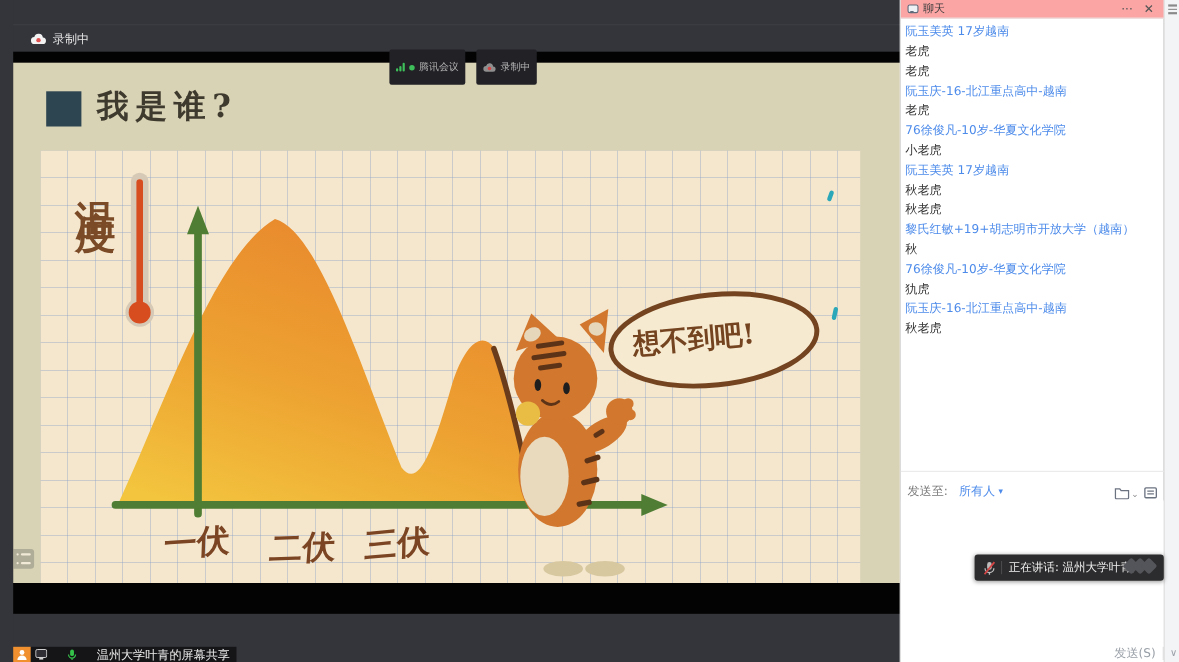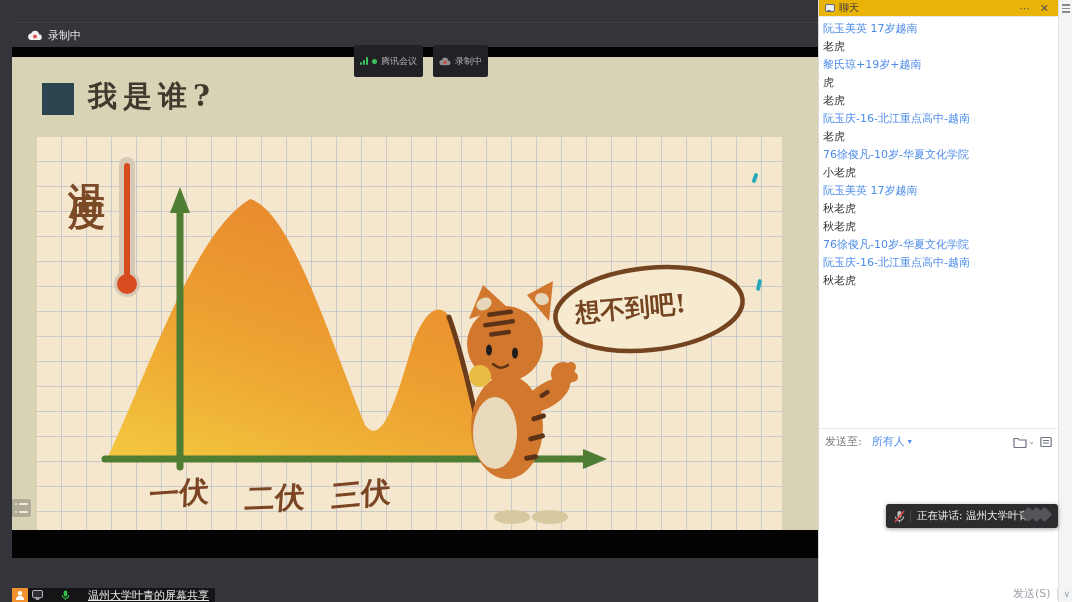--- a/index.html
+++ b/index.html
@@ -40,34 +40,34 @@
   .xlab.l2 { left:208px; top:341px; transform:rotate(-2deg) skewX(-6deg); }
   .xlab.l3 { left:294px; top:337px; transform:rotate(-5deg) skewX(-6deg); }
 
   
   .anno-button { position:absolute; left:0; top:499px; width:19px; height:18px; background:rgba(140,140,125,0.55); border-radius:0 3px 3px 0; padding:4px 3px; display:flex; flex-direction:column; justify-content:space-between; }
   .anno-row { display:flex; align-items:center; gap:2px; }
   .anno-row b { width:2px; height:2px; background:#f0ead6; border-radius:50%; }
   .anno-row i { flex:1; height:2px; background:#f0ead6; border-radius:1px; }
   .share-row { position:absolute; left:0; top:588px; height:14px; display:flex; align-items:stretch; z-index:6; }
   .share-avatar { width:16px; background:#f0902e; display:flex; align-items:center; justify-content:center; }
-  .share-labelbar { display:flex; align-items:center; gap:18px; background:rgba(18,18,22,0.92); padding:0 6px 0 4px; color:#ececec; font-size:11px; white-space:nowrap;text-decoration:underline; }
+  .share-labelbar { display:flex; align-items:center; gap:18px; background:rgba(18,18,22,0.92); padding:0 6px 0 4px; color:#ececec; font-size:11px; white-space:nowrap; }
 
   
   .chat { position:absolute; left:818px; top:0; width:240px; height:602px; background:#ffffff; border-left:1px solid #d8d8d8; }
-  .chat-header { position:absolute; left:0; top:0; width:100%; height:17px; background:#eab308; border-bottom:1px solid #e9e9e9; display:flex; align-items:center; padding:0 6px; gap:4px; }
+  .chat-header { position:absolute; left:0; top:0; width:100%; height:17px; background:#fca5a5; border-bottom:1px solid #e9e9e9; display:flex; align-items:center; padding:0 6px; gap:4px; }
   .chat-bubble-icon { width:10px; height:8px; border:1.2px solid #5f6b7a; border-radius:2px; position:relative; background:#eef1f5; }
   .chat-bubble-icon:after { content:""; position:absolute; left:1px; bottom:-3px; border:2px solid transparent; border-top-color:#5f6b7a; }
   .chat-title { font-size:10px; color:#3c3c3c; }
   .chat-header .sp { flex:1; }
   .hdr-btn { font-size:11px; color:#555; padding:0 3px; cursor:pointer; }
   .chat-body { position:absolute; left:0; top:17px; width:100%; height:408px; overflow:hidden; padding:3px 4px 0 4px; font-size:11px; line-height:18px; }
   .msg .sender { color:#4d8bea; white-space:nowrap; }
   .msg .text { color:#333; white-space:nowrap; }
-  .sendto-row { position:absolute; left:0; top:428px; width:100%; height:26px; border-top:1px solid #e9e9e9; display:flex; align-items:center; padding:0 6px; font-size:11px; }
+  .sendto-row { position:absolute; left:0; top:428px; width:100%; height:26px; border-top:1px solid #e9e9e9; display:flex; align-items:flex-end; padding:0 6px; font-size:11px; }
   .sendto-label { color:#7a7a7a; }
   .sendto-value { color:#4d8bea; margin-left:10px; display:flex; align-items:center; gap:3px; cursor:pointer; }
   .sendto-value .caret { font-size:8px; }
   .sendto-row .sp { flex:1; }
   .tool-icon { color:#6b7280; display:flex; align-items:center; margin-left:5px; cursor:pointer; }
   .tiny-caret { font-size:8px; color:#8a8a8a; margin-left:1px; }
   .send-btn-group { position:absolute; left:1013px; top:586px; display:flex; align-items:center; gap:6px; z-index:8; }
   .send-btn { font-size:11px; color:#9ba1a9; cursor:pointer; }
   .send-sep { width:1px; height:12px; background:#dcdcdc; }
   .send-caret { font-size:9px; color:#9ba1a9; cursor:pointer; }
@@ -239,24 +239,20 @@
       <span class="hdr-btn">···</span>
       <span class="hdr-btn">✕</span>
     </div>
 
     <div class="chat-body">
   <div class="msg">
     <div class="sender">阮玉美英 17岁越南</div>
     <div class="text">老虎</div>
   </div>
 
-  <div class="msg">
-    <div class="sender">黎氏琼+19岁+越南</div>
-    <div class="text">虎</div>
-  </div>
 
   <div class="msg">
     <div class="text">老虎</div>
   </div>
 
   <div class="msg">
     <div class="sender">阮玉庆-16-北江重点高中-越南</div>
     <div class="text">老虎</div>
   </div>
 
@@ -270,23 +266,28 @@
 
   <div class="msg">
     <div class="sender">阮玉美英 17岁越南</div>
     <div class="text">秋老虎</div>
   </div>
 
   <div class="msg">
     <div class="text">秋老虎</div>
   </div>
 
+  <div class="msg">
+    <div class="sender">黎氏红敏+19+胡志明市开放大学（越南）</div>
+    <div class="text">秋</div>
+  </div>
 
   <div class="msg">
     <div class="sender">76徐俊凡-10岁-华夏文化学院</div>
+    <div class="text">犰虎</div>
   </div>
 
   <div class="msg">
     <div class="sender">阮玉庆-16-北江重点高中-越南</div>
     <div class="text">秋老虎</div>
   </div>
 </div>
 
     <div class="sendto-row">
       <span class="sendto-label">发送至:</span>

